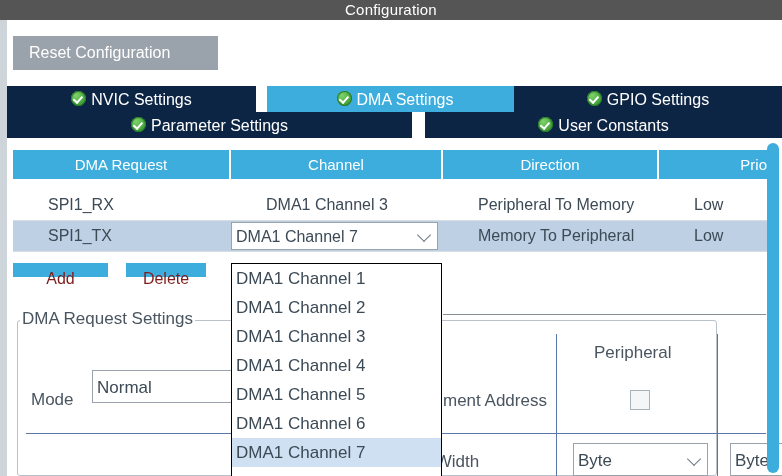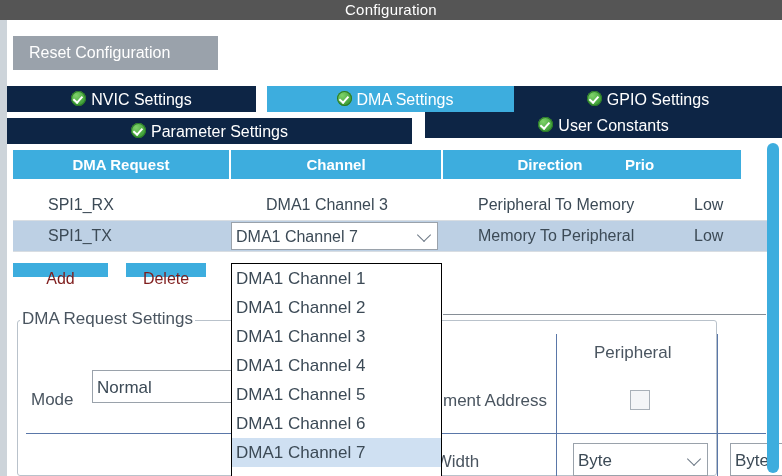--- a/index.html
+++ b/index.html
@@ -56,21 +56,21 @@
     width:3.5px;height:7px;border:solid #ffffff;border-width:0 2px 2px 0;
     transform:rotate(42deg);
   }
 
   
   .tbl-head{position:absolute;left:13px;top:150px;height:29px;}
   .th{
     position:absolute;top:0;height:29px;line-height:29px;
     background:#3dadde;color:#ffffff;font-size:15px;text-align:center;
     box-sizing:border-box;border-right:2px solid #ffffff;
-    white-space:nowrap;overflow:hidden;font-weight:bold;
+    white-space:nowrap;overflow:hidden;
   }
   .trow{position:absolute;left:13px;height:30px;}
   .trow.sel{background:#bdd0e4;}
   .td{
     position:absolute;top:0;height:30px;line-height:30px;
     font-size:16px;color:#3c4a56;box-sizing:border-box;
     padding-left:3px;white-space:nowrap;overflow:hidden;margin-left:32px;
   }
   .rowline{position:absolute;left:13px;height:1px;background:#d8dde2;}
 
@@ -157,35 +157,35 @@
     </div>
     <div class="tab active" style="left:250px;width:257px;">
       <span class="chk"></span><span class="lbl">DMA Settings</span>
     </div>
     <div class="tab" style="left:507px;width:268px;border-right:none;">
       <span class="chk"></span><span class="lbl">GPIO Settings</span>
     </div>
   </div>
 
   <div class="tabrow" style="top:112px;width:775px;height:26px;">
-    <div class="tab" style="left:0px;width:406px;margin-top:6px;">
+    <div class="tab" style="left:0px;width:406px;">
       <span class="chk"></span><span class="lbl">Parameter Settings</span>
     </div>
     <div class="tab" style="left:418px;width:357px;border-right:none;">
       <span class="chk"></span><span class="lbl">User Constants</span>
     </div>
   </div>
 
   <div class="left-gutter2"></div>
 
   <div class="tbl-head" style="width:762px;">
     <div class="th" style="left:0px;width:218px;">DMA Request</div>
     <div class="th" style="left:218px;width:212px;">Channel</div>
     <div class="th" style="left:430px;width:216px;">Direction</div>
-    <div class="th" style="left:612px;width:116px;border-right:none;text-align:left;padding-right:8px;">Prio</div>
+    <div class="th" style="left:646px;width:116px;border-right:none;text-align:right;padding-right:8px;">Prio</div>
   </div>
 
   <div class="trow" style="top:190px;width:762px;">
     <div class="td" style="left:0px;width:218px;">SPI1_RX</div>
     <div class="td" style="left:218px;width:212px;">DMA1 Channel 3</div>
     <div class="td" style="left:430px;width:216px;">Peripheral To Memory</div>
     <div class="td" style="left:646px;width:116px;">Low</div>
   </div>
   <div class="rowline" style="top:220px;width:762px;"></div>
 

